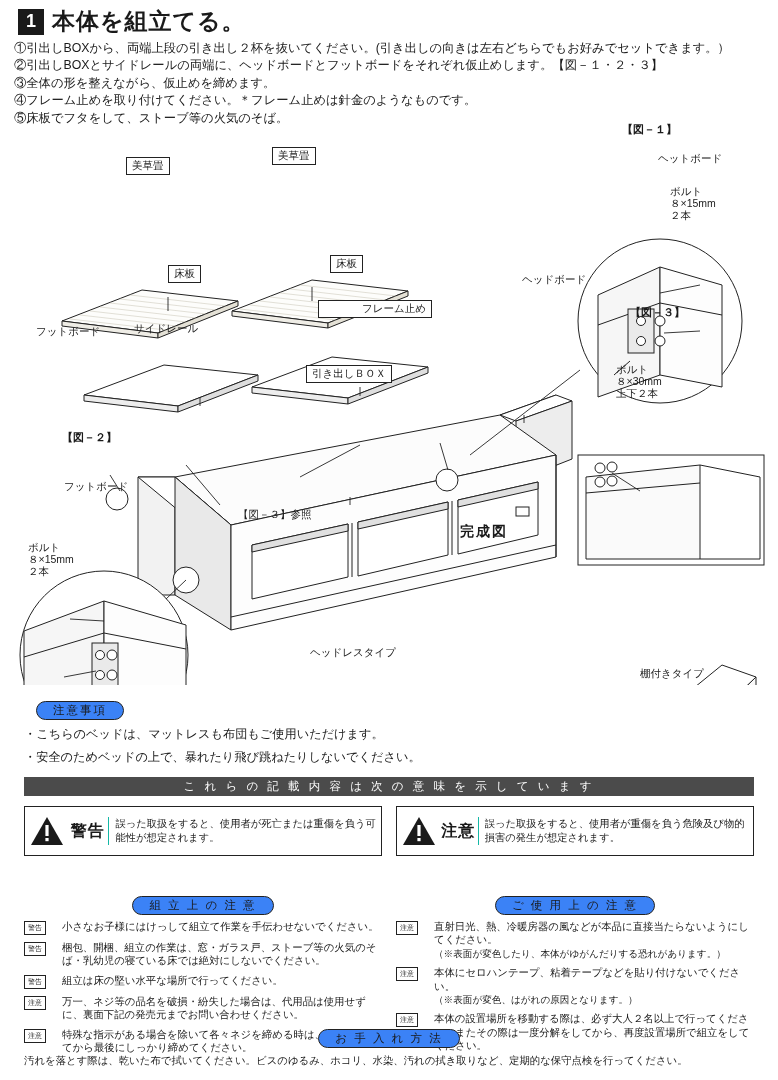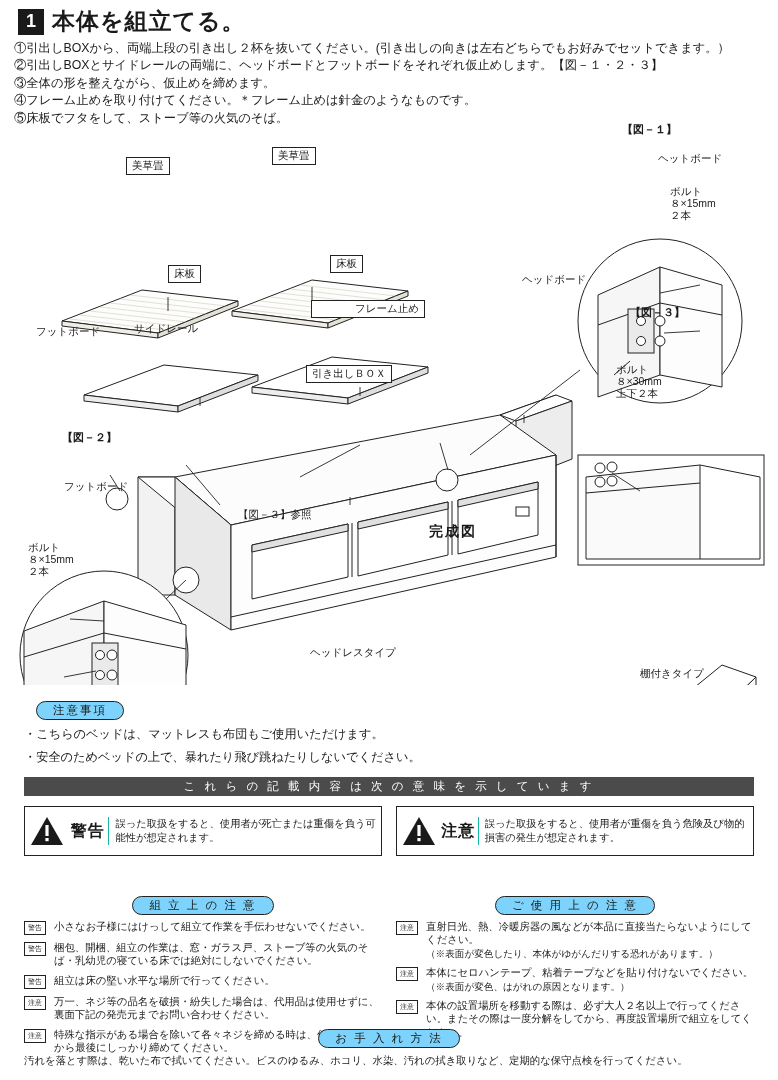--- a/index.html
+++ b/index.html
@@ -36,39 +36,39 @@
   }
   .fig {
     position:absolute; font-size:11px; font-weight:bold; white-space:nowrap;
   }
   .kanseizu { position:absolute; font-size:14px; font-weight:bold; letter-spacing:2px; }
 
   
   .notes { position:absolute; left:24px; top:700px; width:730px; }
   .pill {
     display:inline-block; border:1px solid #222; border-radius:11px;
-    padding:1px 16px; font-size:11.5px; letter-spacing:2px; background:#7dd3fc;
+    padding:1px 16px; font-size:11.5px; letter-spacing:2px; background:#3b82f6;
   }
   .note-line { font-size:12.2px; margin-top:6px; }
 
   .banner {
     position:absolute; left:24px; top:777px; width:730px; height:19px;
     background:#4b4b4b; color:#fff; font-size:11.5px; letter-spacing:3px;
     display:flex; align-items:center; justify-content:center;
   }
 
   .warnrow { position:absolute; left:24px; top:806px; width:730px; display:flex; gap:14px; }
   .warnbox { width:358px; border:1.5px solid #222; height:50px; display:flex; align-items:center; padding:3px 5px; }
   .tri { width:34px; height:30px; position:relative; flex:0 0 34px; margin-right:3px;}
   .warnword { font-size:16px; font-weight:bold; letter-spacing:1px; width:58px; text-align:center; }
   .warntext { font-size:10.3px; line-height:14px; border-left:1px solid #14b8a6; padding-left:6px; }
   .lcol { position:absolute; left:24px; top:895px; width:358px; }
   .rcol { position:absolute; left:396px; top:895px; width:358px; }
   .colcap { text-align:center; margin-bottom:5px; }
-  .item { display:flex; gap:8px; margin-bottom:6px; align-items:flex-start; }
+  .item { display:flex; gap:16px; margin-bottom:6px; align-items:flex-start; }
   .tag {
     flex:0 0 auto; border:1px solid #222; font-size:7px; line-height:8px;
     padding:2px 1px; margin-top:1px; text-align:center; width:22px; letter-spacing:0;
   }
   .itxt { font-size:10.4px; line-height:13.4px; }
   .sub { font-size:9.6px; }
 
   .care { position:absolute; left:24px; top:1028px; width:730px; text-align:center; }
   .careline { position:absolute; left:24px; top:1054px; width:730px; font-size:10.4px; line-height:13.5px; }
 </style>
@@ -273,21 +273,21 @@
           <line x1="96" y1="546" x2="64" y2="552"></line>
           <line x1="612" y1="348" x2="640" y2="366"></line>
         </g>
       </g>
     </svg>
 
     <div class="boxlbl" style="left:126px; top:32px;">美草畳</div>
     <div class="boxlbl" style="left:272px; top:22px;">美草畳</div>
     <div class="boxlbl" style="left:168px; top:140px;">床板</div>
     <div class="boxlbl" style="left:330px; top:130px;">床板</div>
-    <div class="boxlbl" style="left:311px; top:175px;padding-left:43px;">フレーム止め</div>
+    <div class="boxlbl" style="left:318px; top:175px;padding-left:43px;">フレーム止め</div>
     <div class="lbl" style="left:522px; top:148px;">ヘッドボード</div>
     <div class="lbl" style="left:36px; top:200px;">フットボード</div>
     <div class="lbl" style="left:134px; top:197px;">サイドレール</div>
     <div class="boxlbl" style="left:306px; top:240px;">引き出しＢＯＸ</div>
     <div class="lbl" style="left:238px; top:383px;">【図－３】参照</div>
 
     <div class="fig" style="left:622px; top:-3px;">【図－１】</div>
     <div class="lbl" style="left:658px; top:27px;">ヘットボード</div>
     <div class="lbl" style="left:670px; top:60px;">ボルト</div>
     <div class="lbl" style="left:670px; top:72px;">８×15mm</div>
@@ -297,21 +297,21 @@
     <div class="lbl" style="left:616px; top:238px;">ボルト</div>
     <div class="lbl" style="left:616px; top:250px;">８×30mm</div>
     <div class="lbl" style="left:616px; top:262px;">上下２本</div>
 
     <div class="fig" style="left:62px; top:305px;">【図－２】</div>
     <div class="lbl" style="left:64px; top:355px;">フットボード</div>
     <div class="lbl" style="left:28px; top:416px;">ボルト</div>
     <div class="lbl" style="left:28px; top:428px;">８×15mm</div>
     <div class="lbl" style="left:28px; top:440px;">２本</div>
 
-    <div class="kanseizu" style="left:429px; top:398px;">完成図</div>
+    <div class="kanseizu" style="left:460px; top:398px;">完成図</div>
     <div class="lbl" style="left:310px; top:521px;">ヘッドレスタイプ</div>
     <div class="lbl" style="left:640px; top:542px;">棚付きタイプ</div>
   </div>
 
   <div class="notes">
     <div style="text-align:left; padding-left:12px;">
       <span class="pill">注意事項</span>
     </div>
     <div class="note-line">・こちらのベッドは、マットレスも布団もご使用いただけます。</div>
     <div class="note-line">・安全のためベッドの上で、暴れたり飛び跳ねたりしないでください。</div>

